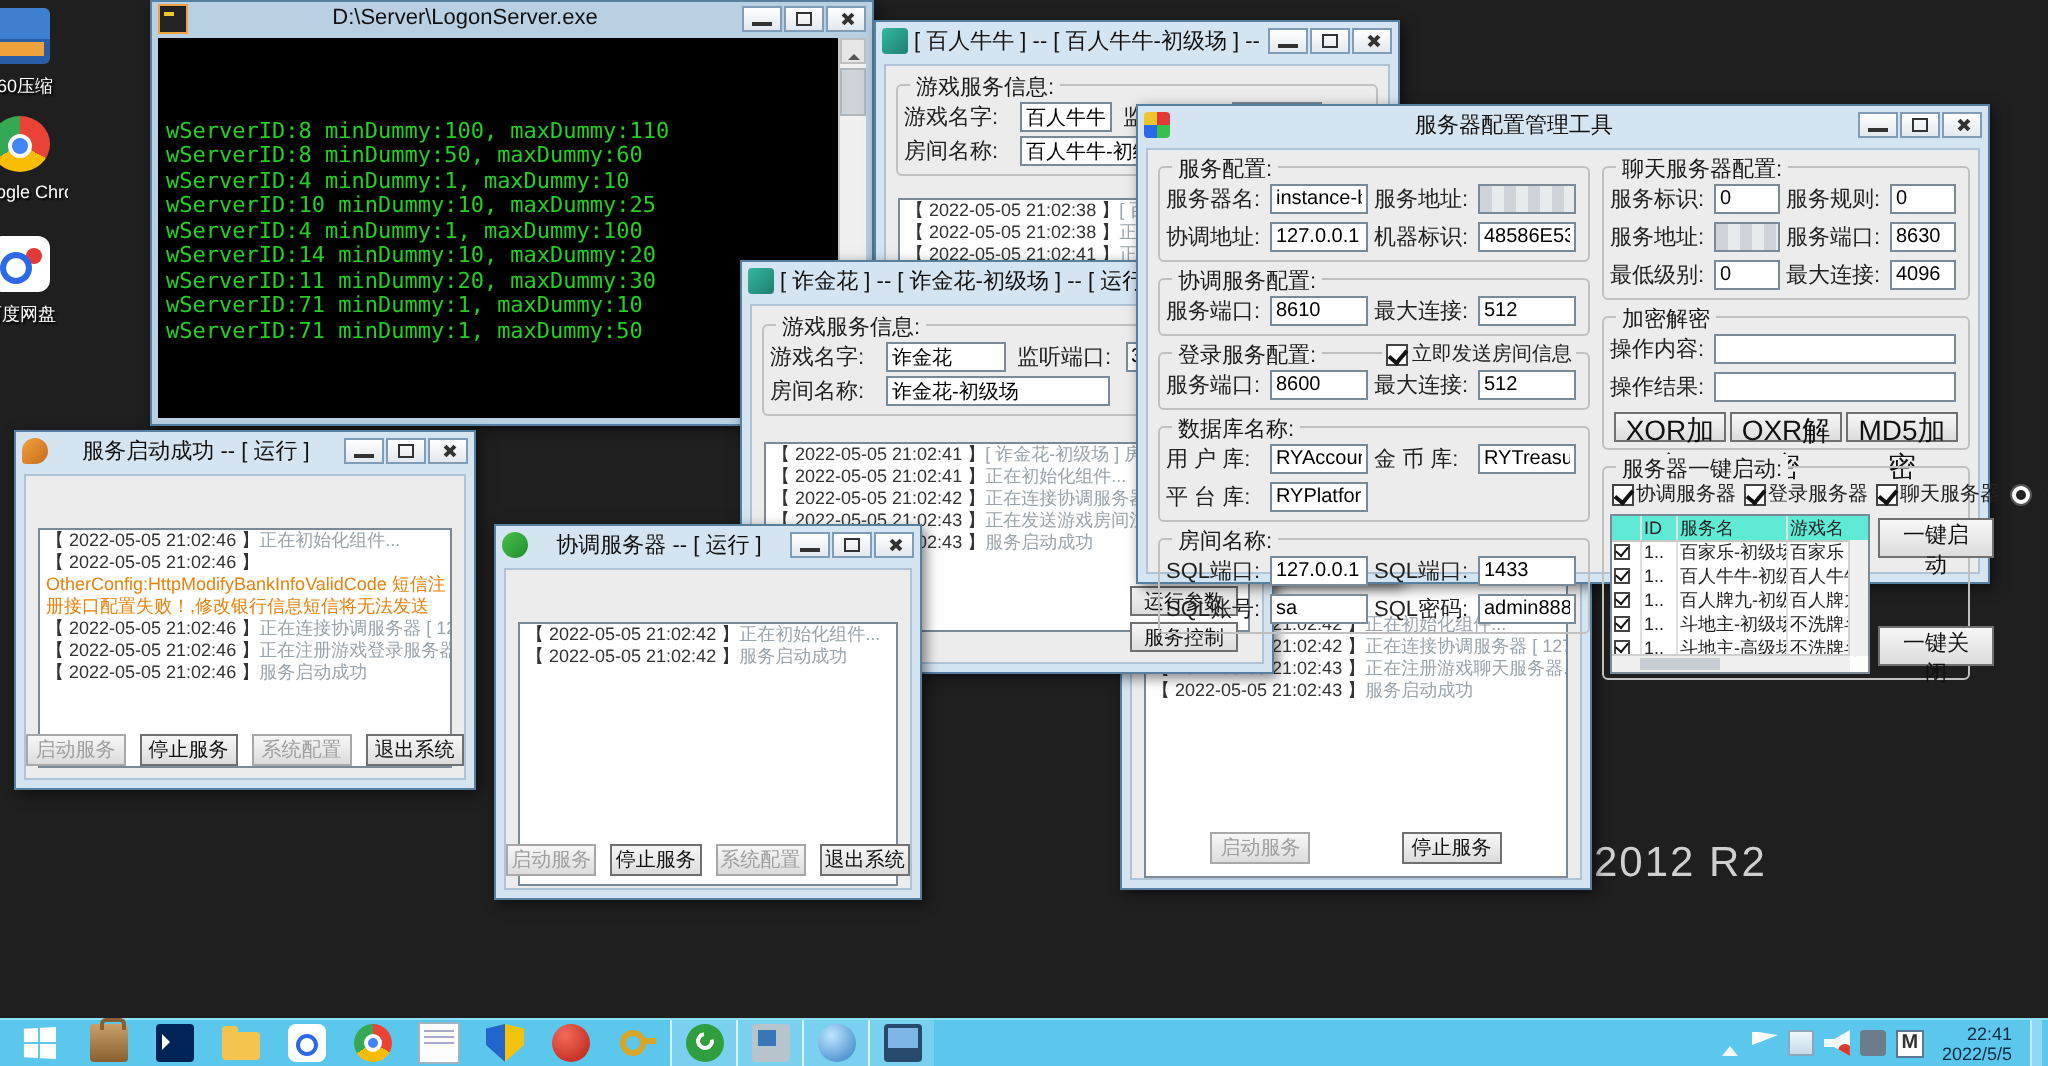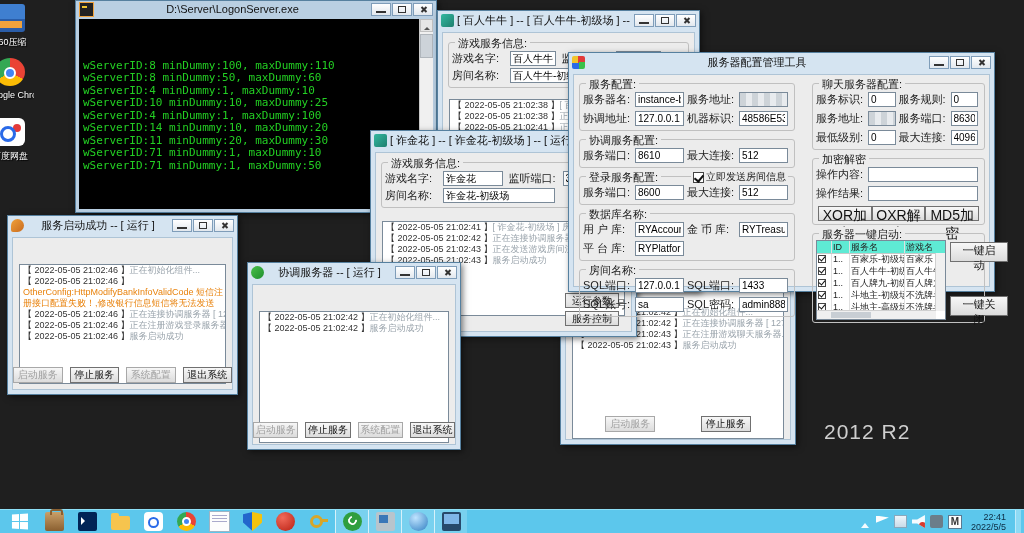--- a/index.html
+++ b/index.html
@@ -1,19 +1,19 @@
 <!DOCTYPE html>
 <html><head>
 <meta charset="utf-8">
 <style>
   html,body{margin:0;padding:0;background:#000;}
   #stage{position:relative;width:1024px;height:533px;overflow:hidden;background:#1f1f1f;
          font-family:"Liberation Sans","DejaVu Sans",sans-serif;font-size:11px;color:#222;}
   
-  .watermark{position:absolute;left:824px;top:420px;font-size:21px;color:#cfcfcf;letter-spacing:1px;}
+  .watermark{position:absolute;left:797px;top:420px;font-size:21px;color:#cfcfcf;letter-spacing:1px;}
   .dicon{position:absolute;left:-14px;width:48px;text-align:center;}
   .dicon .dlabel{display:block;margin-top:2px;font-size:9px;color:#fff;text-shadow:1px 1px 1px #000;
                  white-space:nowrap;overflow:hidden;}
   .dimg{display:inline-block;width:30px;height:28px;position:relative;}
   .di-zip{background:linear-gradient(#3f7fd0 55%,#2a5da8 55%);border-radius:3px;}
   .di-zip::after{content:"";position:absolute;left:3px;bottom:4px;width:24px;height:7px;background:#f0a23c;}
   .di-chrome{border-radius:50%;background:conic-gradient(#ea4335 0 33%,#fbbc05 0 66%,#34a853 0 100%);}
   .di-chrome::after{content:"";position:absolute;left:9px;top:9px;width:8px;height:8px;border-radius:50%;
                     background:#4285f4;border:2px solid #fff;}
   .di-pan{background:#fff;border-radius:6px;}
@@ -93,21 +93,21 @@
   #coord-win .logbox{left:6px;right:6px;top:26px;height:130px;}
   .ginfo .frow{display:flex;align-items:center;margin:2px 0;gap:2px;}
   .ginfo .flabel{width:56px;}
   .redlogo{width:18px;height:13px;margin-left:4px;border-radius:50% 50% 40% 40%;
            background:radial-gradient(circle at 35% 35%,#f26a5a,#c22418);flex:none;}
   
   #cfg-win .client{display:flex;}
   .colL{width:224px;flex:none;}
   .colR{flex:1;min-width:0;}
   .colL .grp{margin:8px 3px 2px 5px;}
-  .colR .grp{margin:8px 4px 2px 14px;}
+  .colR .grp{margin:8px 4px 2px 3px;}
   .g-crypto .field{width:100%;}
   .g-crypto .tbox{max-width:132px;}
   .g-db .tbox{max-width:80px;}
   .cryptobtns{display:flex;justify-content:space-between;margin:3px 2px 1px;}
   .cryptobtns .btn{width:56px;height:15px;font-size:14px;padding:0;}
   .saverow{display:flex;justify-content:space-around;margin-top:4px;}
   .saverow .btn{width:66px;height:17px;}
   .gl-chk{position:absolute;top:-7px;right:6px;background:#ececec;display:flex;align-items:center;gap:2px;font-size:10px;padding:0 2px;}
   .ckrow{display:flex;align-items:center;gap:3px;font-size:10px;flex-wrap:nowrap;white-space:nowrap;margin:0 1px 3px;}
   .ckrow label{display:flex;align-items:center;gap:1px;}
@@ -307,20 +307,21 @@
         <div class="frow">
           <span class="flabel">房间名称:</span>
           <input class="tbox" style="max-width: 112px;" value="诈金花-初级场">
         </div>
       </div>
       <div class="logbox">
         <div>
 
             <div class="logline"><span class="lt">【 2022-05-05 21:02:41 】</span><span class="lm">[ 诈金花-初级场 ] 房间数据加载成功</span></div>
 
+            <div class="logline"><span class="lt">【 2022-05-05 21:02:41 】</span><span class="lm">正在初始化组件...</span></div>
 
             <div class="logline"><span class="lt">【 2022-05-05 21:02:42 】</span><span class="lm">正在连接协调服务器 [ 127.0.0.1:8610 ]</span></div>
 
             <div class="logline"><span class="lt">【 2022-05-05 21:02:43 】</span><span class="lm">正在发送游戏房间注册信息...</span></div>
 
             <div class="logline"><span class="lt">【 2022-05-05 21:02:43 】</span><span class="lm">服务启动成功</span></div>
           </div>
       </div>
       <div class="sidebtns">
         <button class="btn">运行参数</button>
@@ -500,20 +501,47 @@
 
               <button class="btn">XOR加密</button>
 
               <button class="btn">OXR解密</button>
 
               <button class="btn">MD5加密</button>
             </div>
         </div>
         <div class="grp">
           <span class="glabel">服务器一键启动:</span>
+          <div class="ckrow">
+            <span style="display:flex;gap:4px;">
+
+                <label>
+                  <span class="cb checked"></span>
+                  <span>协调服务器</span>
+                </label>
+
+                <label>
+                  <span class="cb checked"></span>
+                  <span>登录服务器</span>
+                </label>
+
+                <label>
+                  <span class="cb checked"></span>
+                  <span>聊天服务器</span>
+                </label>
+              </span>
+            <span style="display:flex;gap:4px;margin-left:2px;">
+
+                <label>
+                  <span class="radio sel"></span>
+                  <span>全选</span>
+                </label>
+
+              </span>
+          </div>
           <div class="onekey-body">
             <div class="tblwrap">
               <div class="thead">
                 <span class="tc c-cb"></span>
                 <span class="tc c-id">ID</span>
                 <span class="tc c-svc">服务名</span>
                 <span class="tc c-game">游戏名</span>
               </div>
               <div>
 

